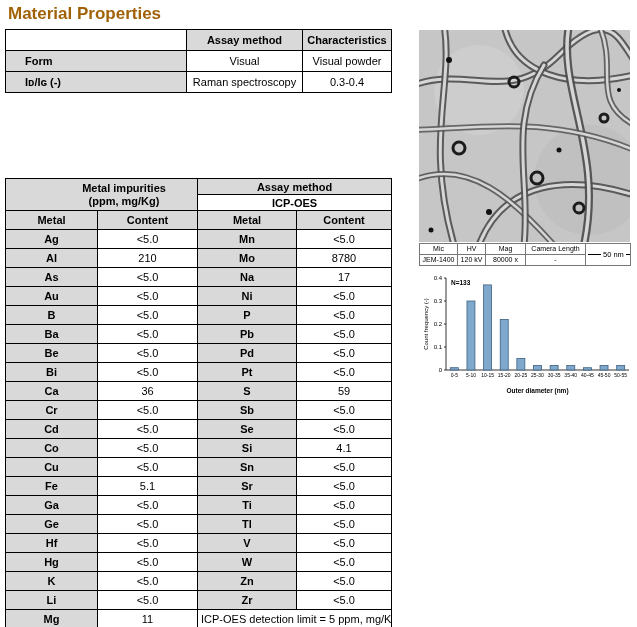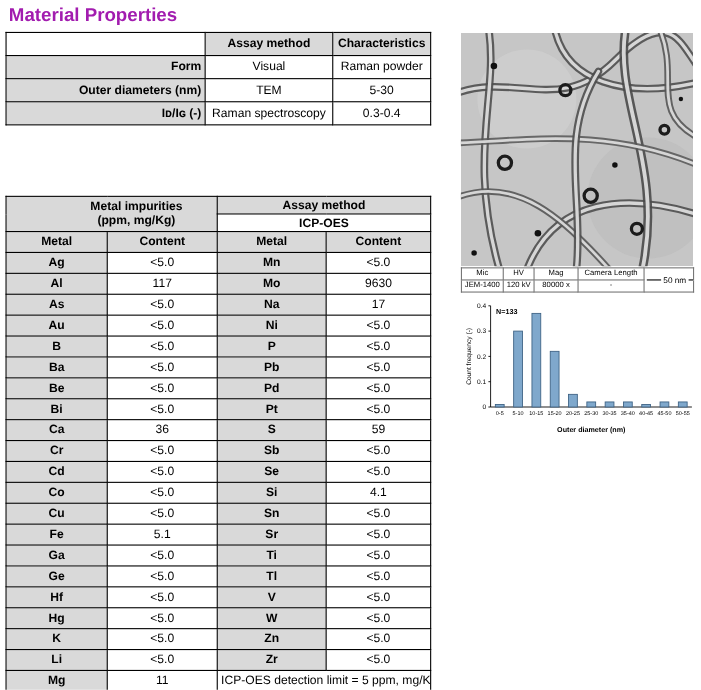--- a/index.html
+++ b/index.html
@@ -1,26 +1,26 @@
 <!DOCTYPE html>
 <html><head>
 <meta charset="utf-8">
 <style>
   html,body{margin:0;padding:0;background:#fff;}
   body{width:637px;height:627px;overflow:hidden;font-family:"Liberation Sans",sans-serif;color:#000;}
   .page{position:relative;width:637px;height:627px;}
-  .title{position:absolute;left:8px;top:4px;margin:0;font-size:17px;font-weight:bold;color:#a21caf;}
+  .title{position:absolute;left:8px;top:4px;margin:0;font-size:17px;font-weight:bold;color:#a16207;}
   table{border-collapse:collapse;table-layout:fixed;}
   th,td{border:1px solid #000;font-size:11px;padding:1px 3px;text-align:center;overflow:hidden;white-space:nowrap;}
   .gray{background:#d9d9d9;}
   .b{font-weight:bold;}
   
   .tbl1{position:absolute;left:5px;top:29px;width:386px;}
   .tbl1 th,.tbl1 td{height:18px;}
-  .tbl1 .prop{text-align:right;font-weight:bold;padding-left:19px;}
+  .tbl1 .prop{text-align:left;font-weight:bold;padding-left:19px;}
   
   .tbl2{position:absolute;left:5px;top:178px;width:386px;}
   .tbl2 th,.tbl2 td{height:16px;}
   .tbl2 .ttl{white-space:pre-line;height:13px;line-height:13px;padding-left:48px;}
   .tbl2 .sub{height:13px;}
   
   .tem-wrap{position:absolute;left:419px;top:30px;width:211px;}
   .tem-wrap svg{display:block;}
   .cap{width:211px;margin-top:1px;}
   .cap th,.cap td{border:1px solid #777;font-size:7px;padding:0;height:10px;font-weight:normal;line-height:10px;}
@@ -45,26 +45,21 @@
       <tr>
         <th></th>
         <th class="gray b">Assay method</th>
         <th class="gray b">Characteristics</th>
       </tr>
     </thead>
     <tbody>
         <tr>
           <td class="prop gray">Form</td>
           <td>Visual</td>
-          <td>Raman powder</td>
-        </tr>
-        <tr>
-          <td class="prop gray">Outer diameters (nm)</td>
-          <td>TEM</td>
-          <td>5-30</td>
+          <td>Visual powder</td>
         </tr>
         <tr>
           <td class="prop gray">Iᴅ/Iɢ (-)</td>
           <td>Raman spectroscopy</td>
           <td>0.3-0.4</td>
         </tr>
       </tbody>
   </table>
 
   <table class="tbl2">
@@ -92,23 +87,23 @@
     </thead>
     <tbody>
         <tr>
           <td class="gray b">Ag</td>
           <td>&lt;5.0</td>
           <td class="gray b">Mn</td>
           <td>&lt;5.0</td>
         </tr>
         <tr>
           <td class="gray b">Al</td>
-          <td>117</td>
+          <td>210</td>
           <td class="gray b">Mo</td>
-          <td>9630</td>
+          <td>8780</td>
         </tr>
         <tr>
           <td class="gray b">As</td>
           <td>&lt;5.0</td>
           <td class="gray b">Na</td>
           <td>17</td>
         </tr>
         <tr>
           <td class="gray b">Au</td>
           <td>&lt;5.0</td>

